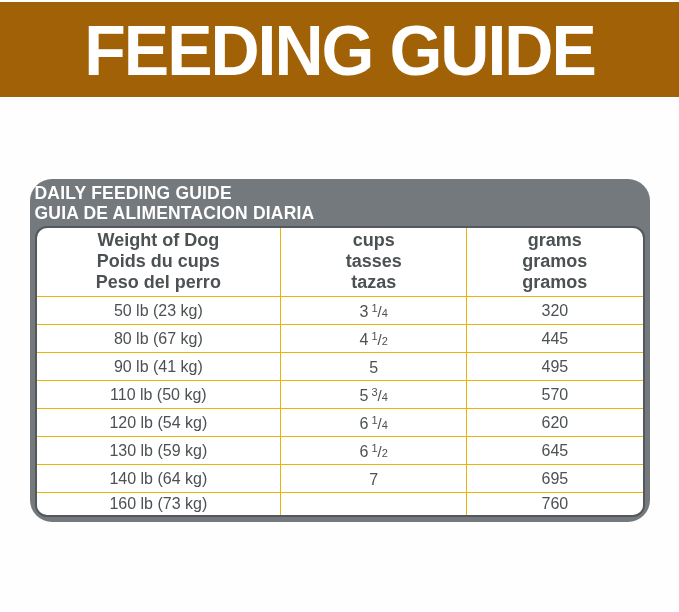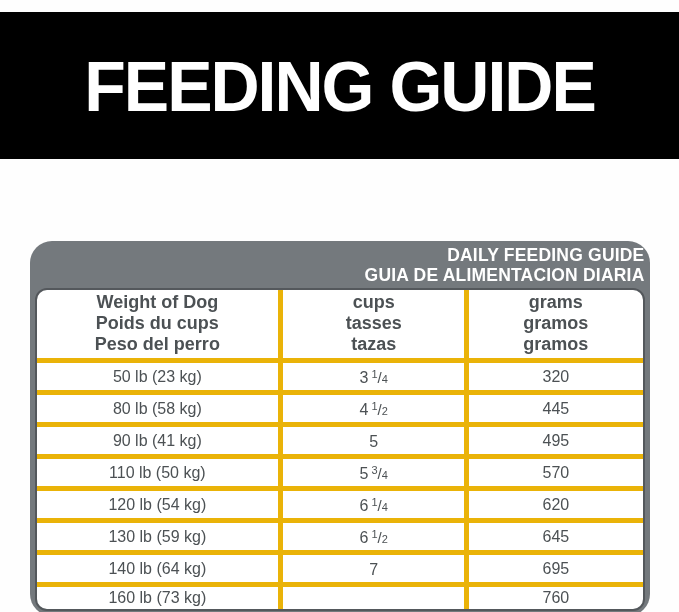--- a/index.html
+++ b/index.html
@@ -5,23 +5,23 @@
   * { margin: 0; padding: 0; box-sizing: border-box; }
   html, body { width: 679px; background: #fefefe; }
   body {
     height: 612px;
     font-family: "Liberation Sans", sans-serif;
     overflow: hidden;
   }
 
   
   .banner {
-    margin-top: 12px;
-    height: 147px;
-    background: #000000;
+    margin-top: 2px;
+    height: 95px;
+    background: #a16207;
     display: flex;
     align-items: center;
     justify-content: center;
   }
   .banner-title {
     color: #ffffff;
     font-size: 68px;
     font-weight: 900;
     letter-spacing: -2px;
     transform: scaleY(1.04);
@@ -31,21 +31,21 @@
   
   .guide-table {
     width: 620px;
     margin: 82px auto 0 auto;
     background: #74797d;
     border-radius: 22px;
     padding: 0 5px 5px 5px;
   }
   .title-band {
     padding: 5px 0 3px 0;
-    text-align: right;
+    text-align: left;
     color: #ffffff;
     font-weight: bold;
     font-size: 17.5px;
     line-height: 19.5px;
     letter-spacing: 0.2px;
   }
   .table-body {
     background: #ffffff;
     border: 2px solid #54585c;
     border-radius: 12px;
@@ -53,21 +53,21 @@
   }
   table {
     width: 100%;
     border-collapse: collapse;
     table-layout: fixed;
   }
   col.c1 { width: 40.3%; }
   col.c2 { width: 30.7%; }
   col.c3 { width: 29%; }
   th, td {
-    border: 5px solid #eab308;
+    border: 1px solid #eab308;
     text-align: center;
     color: #4c5154;
     font-weight: normal;
     padding: 0;
   }
   thead th {
     font-weight: bold;
     font-size: 18px;
     line-height: 21px;
     padding: 2px 0 3px 0;
@@ -129,21 +129,21 @@
           </th>
         </tr>
       </thead>
       <tbody>
         <tr>
           <td>50 lb (23 kg)</td>
           <td><span>3</span><span class="fr-num">1</span><span class="fr-slash">/</span><span class="fr-den">4</span></td>
           <td>320</td>
         </tr>
         <tr>
-          <td>80 lb (58 kg)</td>
+          <td>80 lb (67 kg)</td>
           <td><span>4</span><span class="fr-num">1</span><span class="fr-slash">/</span><span class="fr-den">2</span></td>
           <td>445</td>
         </tr>
         <tr>
           <td>90 lb (41 kg)</td>
           <td><span>5</span><span class="fr-num"></span><span class="fr-slash"></span><span class="fr-den"></span></td>
           <td>495</td>
         </tr>
         <tr>
           <td>110 lb (50 kg)</td>

